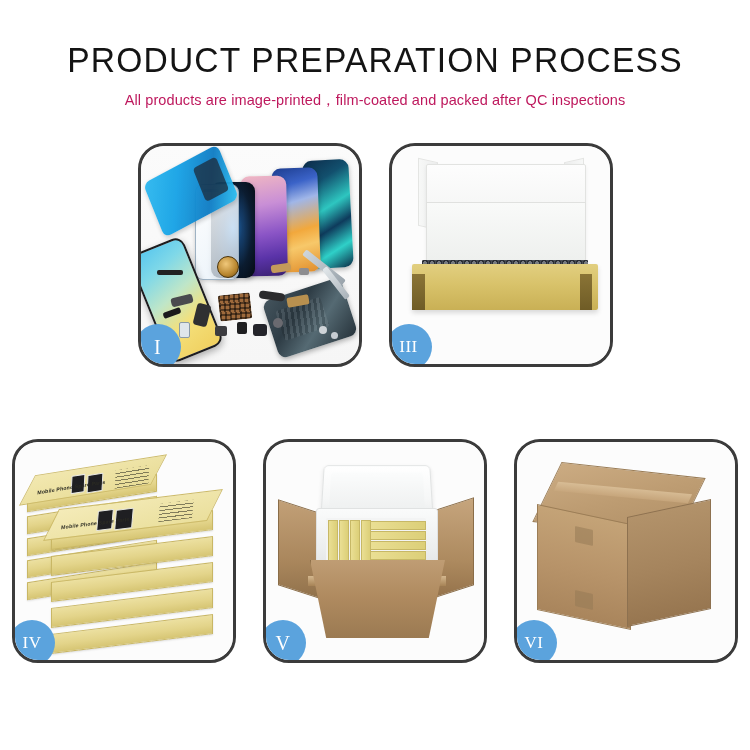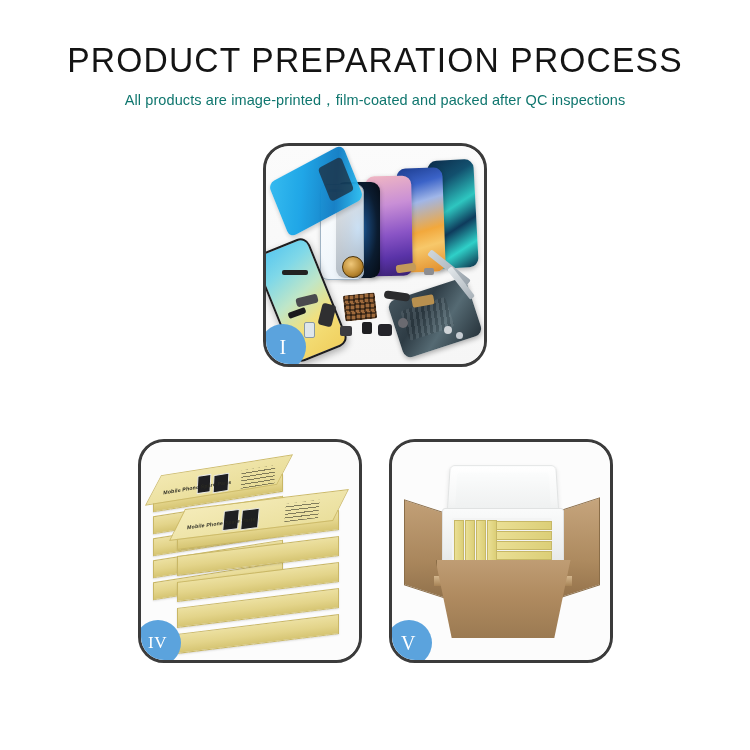--- a/index.html
+++ b/index.html
@@ -28,21 +28,21 @@
     letter-spacing: 1.2px;
     color: #141414;
     line-height: 1;
     margin: 0;
     transform: scaleX(0.96);
   }
   .subtitle {
     font-family: "Liberation Sans", sans-serif;
     font-size: 14.5px;
     font-weight: 400;
-    color: #0f766e;
+    color: #be185d;
     margin: 14px 0 0 0;
     letter-spacing: 0.1px;
     text-align: center;
   }
 
   
   .grid {
     position: absolute;
     left: 0;
     top: 143px;
@@ -483,20 +483,33 @@
         <div class="cmp c13"></div>
         <div class="cmp c14"></div>
         <div class="cmp c15"></div>
         <div class="tweezer"></div>
         <div class="tweezer2"></div>
       </div>
       <div class="badge">I</div>
     </div>
 
 
+    <div class="panel">
+      <div class="panel-inner p3">
+        <div class="lid-flapL"></div>
+        <div class="lid-flapR"></div>
+        <div class="lid-back"></div>
+        <div class="lid-front"></div>
+        <div class="box3-inner"></div>
+        <div class="box3-body"></div>
+        <div class="box3-side"></div>
+        <div class="box3-sideR"></div>
+      </div>
+      <div class="badge wide">III</div>
+    </div>
 
   </div>
 
   <div class="row">
 
     <div class="panel">
       <div class="panel-inner p4">
         <div class="stack">
           <div class="ybox yb-l5"></div>
           <div class="ybox yb-l4"></div>
@@ -539,15 +552,26 @@
           <div class="ybar ybar-h" style="top:13px"></div>
           <div class="ybar ybar-h" style="top:23px"></div>
           <div class="ybar ybar-h" style="top:33px"></div>
         </div>
         <div class="v-rim"></div>
         <div class="v-body"></div>
       </div>
       <div class="badge">V</div>
     </div>
 
+    <div class="panel">
+      <div class="panel-inner p6">
+        <div class="c-top"></div>
+        <div class="c-tape"></div>
+        <div class="c-left"></div>
+        <div class="c-right"></div>
+        <div class="c-tab c-tab1"></div>
+        <div class="c-tab c-tab2"></div>
+      </div>
+      <div class="badge wide">VI</div>
+    </div>
 
   </div>
 </div>
 
 </body></html>

